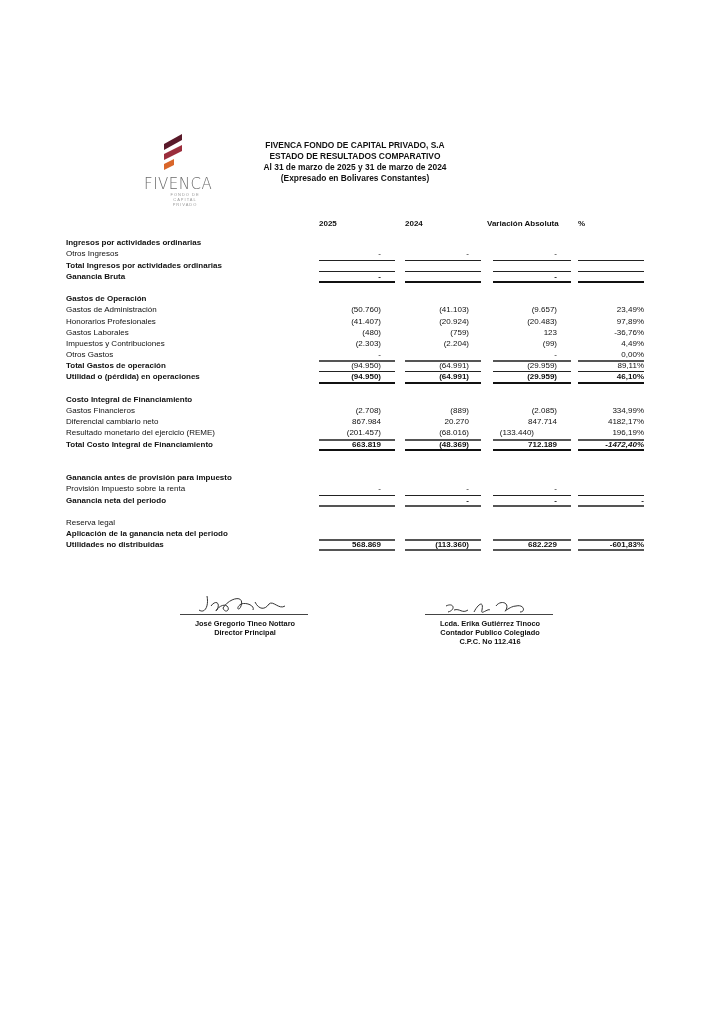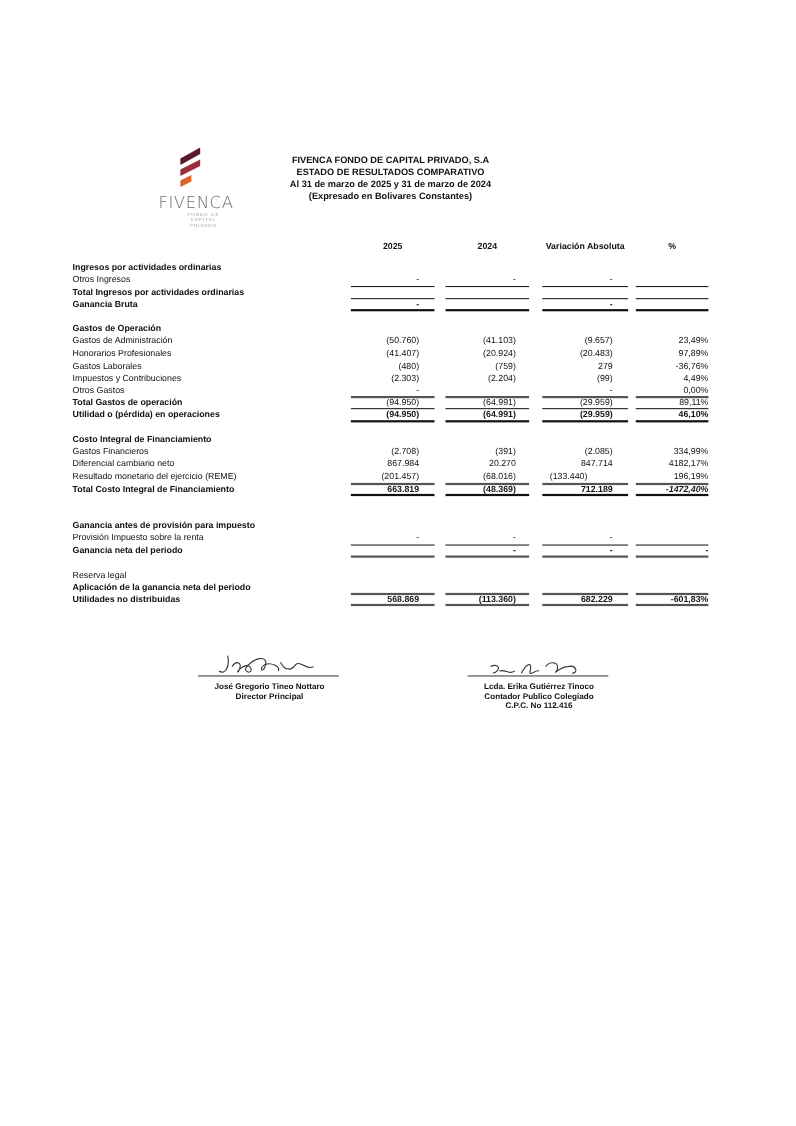--- a/index.html
+++ b/index.html
@@ -9,21 +9,21 @@
     .logo-word { position: absolute; left: 144px; top: 175px; font-size: 15px; letter-spacing: 0.5px; color: #6b6b6b; font-family: "DejaVu Sans", sans-serif; font-weight: 300; }
     .logo-sub { position: absolute; left: 160px; top: 192px; font-size: 4px; letter-spacing: 1px; color: #999; text-align: center; width: 50px; line-height: 5px; }
     .header { position: absolute; left: 230px; top: 140px; width: 250px; text-align: center; font-size: 8.4px; font-weight: bold; line-height: 11px; }
     .header div { white-space: nowrap; }
 
     .table { position: absolute; left: 66px; top: 218px; width: 580px; font-size: 8px; }
     .row { position: relative; height: 11.2px; line-height: 11px; }
     .label { position: absolute; left: 0; white-space: nowrap; }
     .bold .label, .bold .cell { font-weight: bold; }
     .cell { position: absolute; text-align: right; white-space: nowrap; }
-    .col-head { position: absolute; font-weight: bold; text-align: center; }
+    .col-head { position: absolute; font-weight: bold; text-align: left; }
     .h1 { left: 253px; width: 128px; }
     .h2 { left: 339px; width: 132px; }
     .h3 { left: 427px; width: 96px; }
     .h4 { left: 512px; width: 66px; }
 
     .rule { position: absolute; height: 0; }
     .thin { border-top: 1px solid #222; }
     .thick { border-top: 2px solid #111; }
     .grey { border-top: 2px solid #555; }
 
@@ -121,21 +121,21 @@
         <span class="label">Honorarios Profesionales</span>
         <span class="cell" style="left: 253px; width: 62px;">(41.407)</span>
         <span class="cell" style="left: 339px; width: 64px;">(20.924)</span>
         <span class="cell" style="left: 427px; width: 64px;">(20.483)</span>
         <span class="cell" style="left: 512px; width: 66px;">97,89%</span>
       </div>
       <div class="row">
         <span class="label">Gastos Laborales</span>
         <span class="cell" style="left: 253px; width: 62px;">(480)</span>
         <span class="cell" style="left: 339px; width: 64px;">(759)</span>
-        <span class="cell" style="left: 427px; width: 64px;">279</span>
+        <span class="cell" style="left: 427px; width: 64px;">123</span>
         <span class="cell" style="left: 512px; width: 66px;">-36,76%</span>
       </div>
       <div class="row">
         <span class="label">Impuestos y Contribuciones</span>
         <span class="cell" style="left: 253px; width: 62px;">(2.303)</span>
         <span class="cell" style="left: 339px; width: 64px;">(2.204)</span>
         <span class="cell" style="left: 427px; width: 64px;">(99)</span>
         <span class="cell" style="left: 512px; width: 66px;">4,49%</span>
       </div>
       <div class="row">
@@ -181,21 +181,21 @@
       <div class="row bold">
         <span class="label">Costo Integral de Financiamiento</span>
         <span class="cell" style="left: 253px; width: 62px;"></span>
         <span class="cell" style="left: 339px; width: 64px;"></span>
         <span class="cell" style="left: 427px; width: 64px;"></span>
         <span class="cell" style="left: 512px; width: 66px;"></span>
       </div>
       <div class="row">
         <span class="label">Gastos Financieros</span>
         <span class="cell" style="left: 253px; width: 62px;">(2.708)</span>
-        <span class="cell" style="left: 339px; width: 64px;">(391)</span>
+        <span class="cell" style="left: 339px; width: 64px;">(889)</span>
         <span class="cell" style="left: 427px; width: 64px;">(2.085)</span>
         <span class="cell" style="left: 512px; width: 66px;">334,99%</span>
       </div>
       <div class="row">
         <span class="label">Diferencial cambiario neto</span>
         <span class="cell" style="left: 253px; width: 62px;">867.984</span>
         <span class="cell" style="left: 339px; width: 64px;">20.270</span>
         <span class="cell" style="left: 427px; width: 64px;">847.714</span>
         <span class="cell" style="left: 512px; width: 66px;">4182,17%</span>
       </div>

